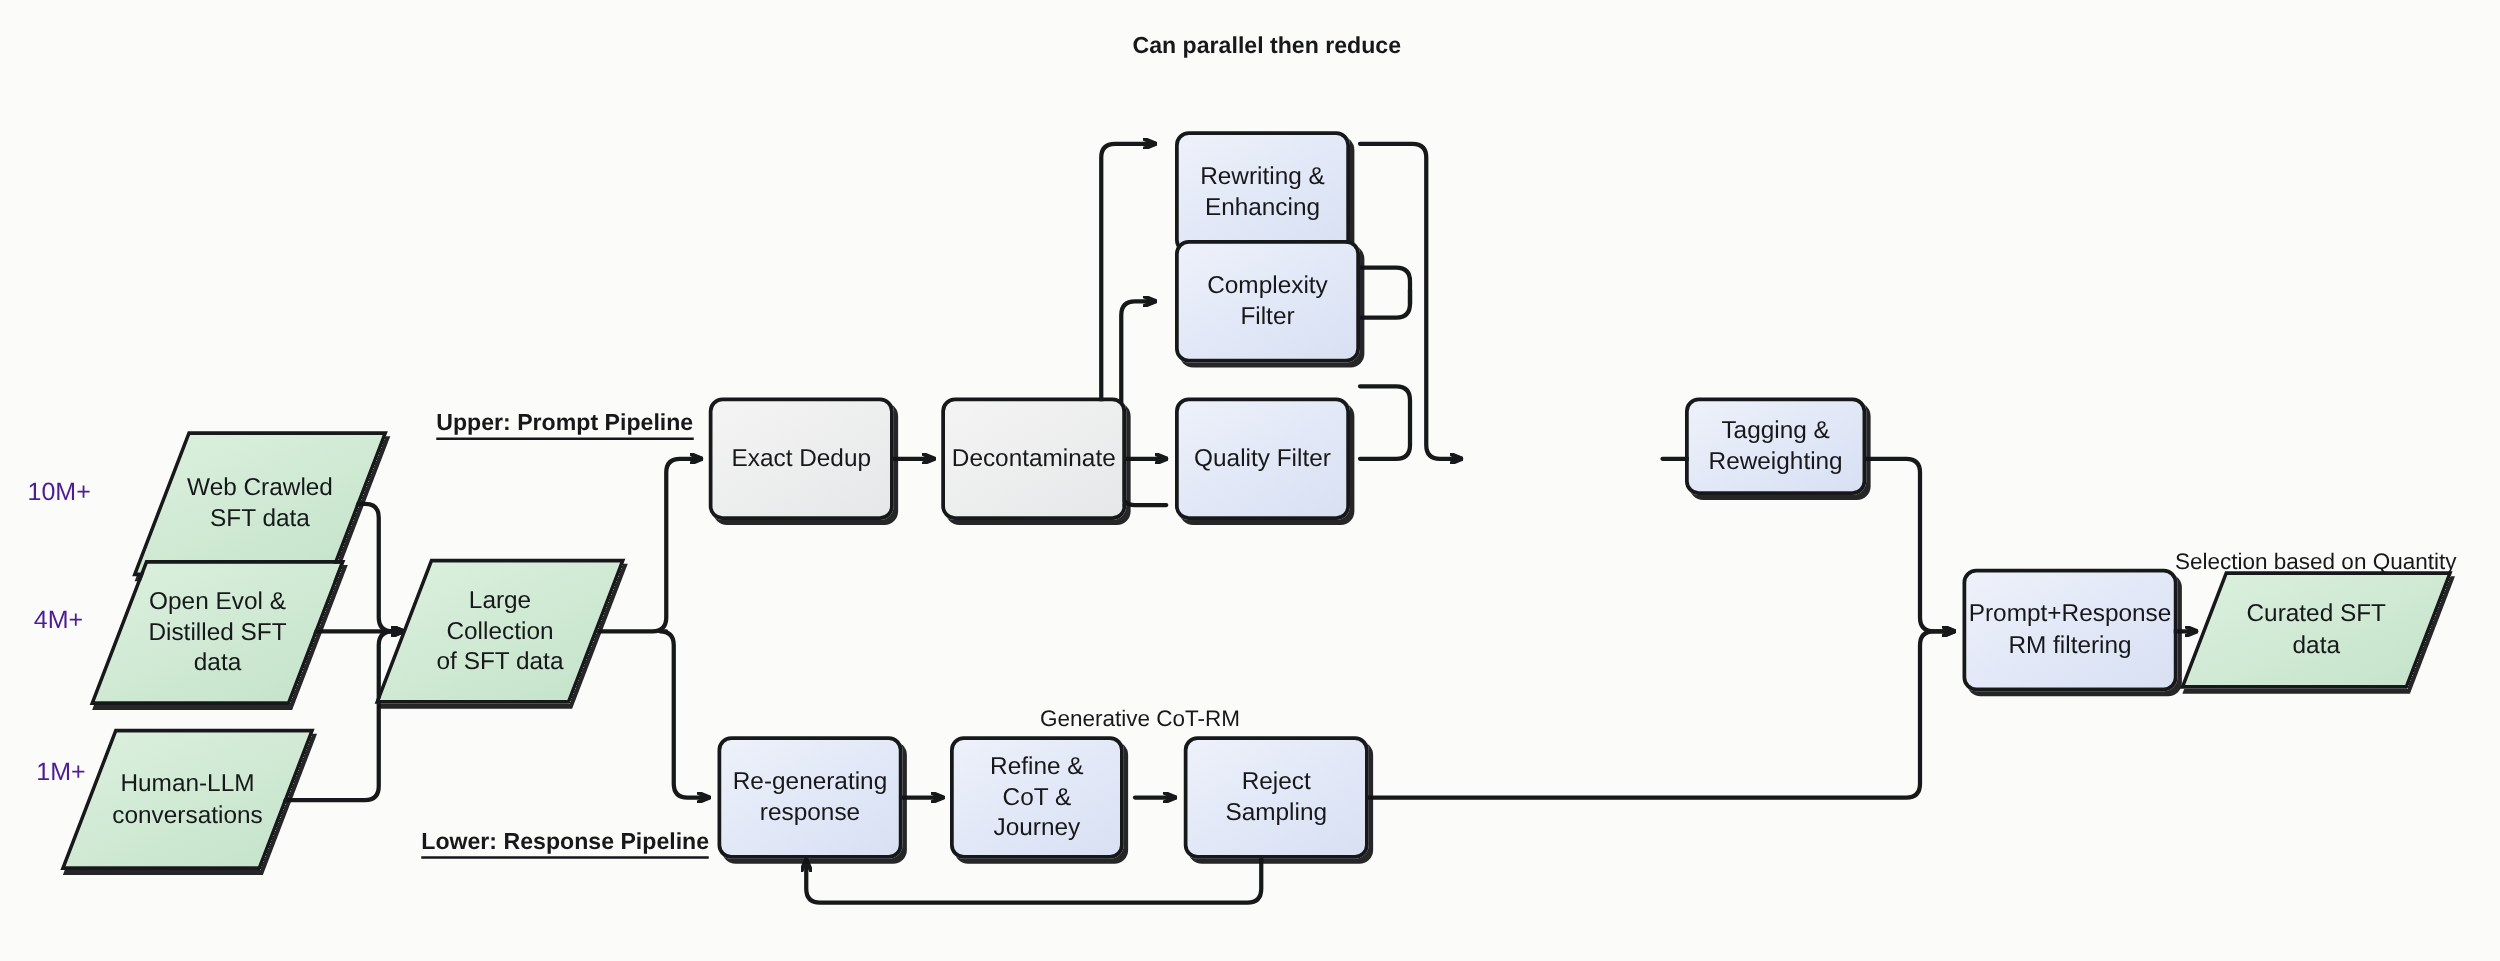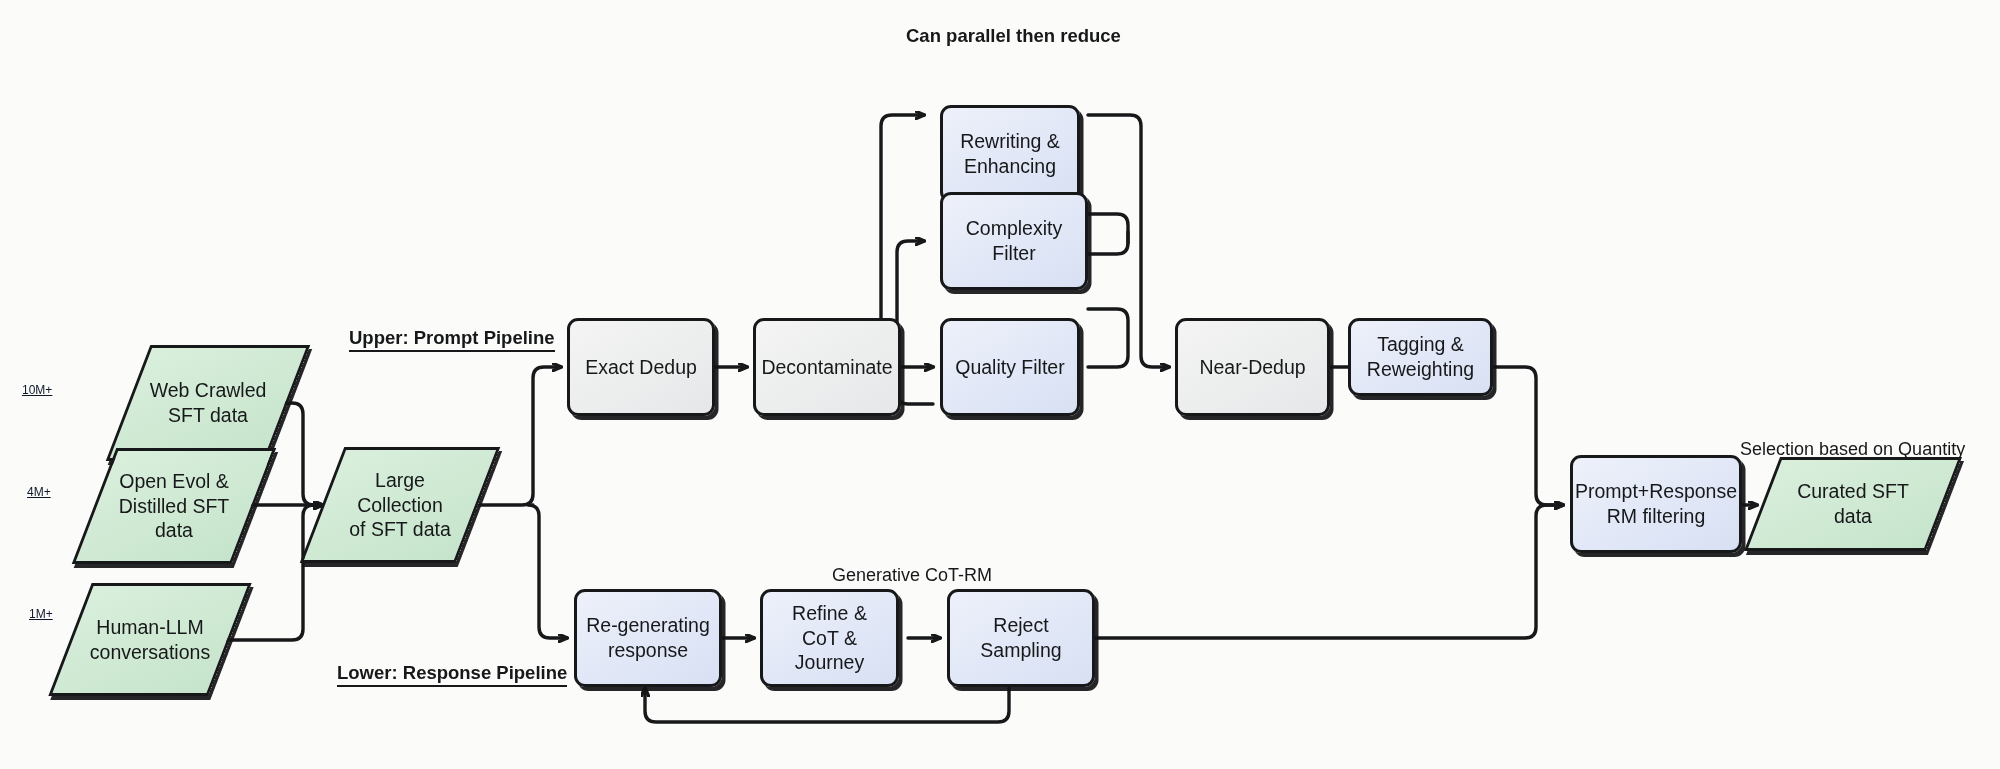--- a/index.html
+++ b/index.html
@@ -90,24 +90,23 @@
     font-size: 18.5px;
   }
   .annot.underline {
     font-weight: bold;
     font-size: 18.5px;
     border-bottom: 2.5px solid #17181a;
     padding-bottom: 1px;
   }
   .count {
     position: absolute;
-    font-size: 12px;
-    color: #0f172a;
+    font-size: 20px;
+    color: #4c1d95;
     white-space: nowrap;
-    text-decoration: underline;
   }
 </style>
 </head>
 <body>
 
 <div id="canvas">
 
   <svg class="wires" viewBox="0 0 2000 769">
     <defs>
       <marker id="ar" markerWidth="11" markerHeight="9" refX="9.4" refY="4.5" orient="auto" markerUnits="userSpaceOnUse">
@@ -197,21 +196,20 @@
       <span>conversations</span>
     </span>
   </div>
 
   <div class="node box gray" style="left:567px; top:318px; width:148px; height:98px;">Exact Dedup</div>
 
   <div class="node box gray" style="left:753px; top:318px; width:148px; height:98px;">Decontaminate</div>
 
   <div class="node box blue" style="left:940px; top:318px; width:140px; height:98px;">Quality Filter</div>
 
-  <div class="node box gray" style="left:1175px; top:318px; width:155px; height:98px;">Near-Dedup</div>
 
   <div class="node box blue" style="left:940px; top:66px; width:140px; height:98px;margin-top:39px;">
     <span>
       <span>Rewriting &amp;</span><br>
       <span>Enhancing</span>
     </span>
   </div>
 
   <div class="node box blue" style="left:940px; top:192px; width:148px; height:98px;">
     <span>

